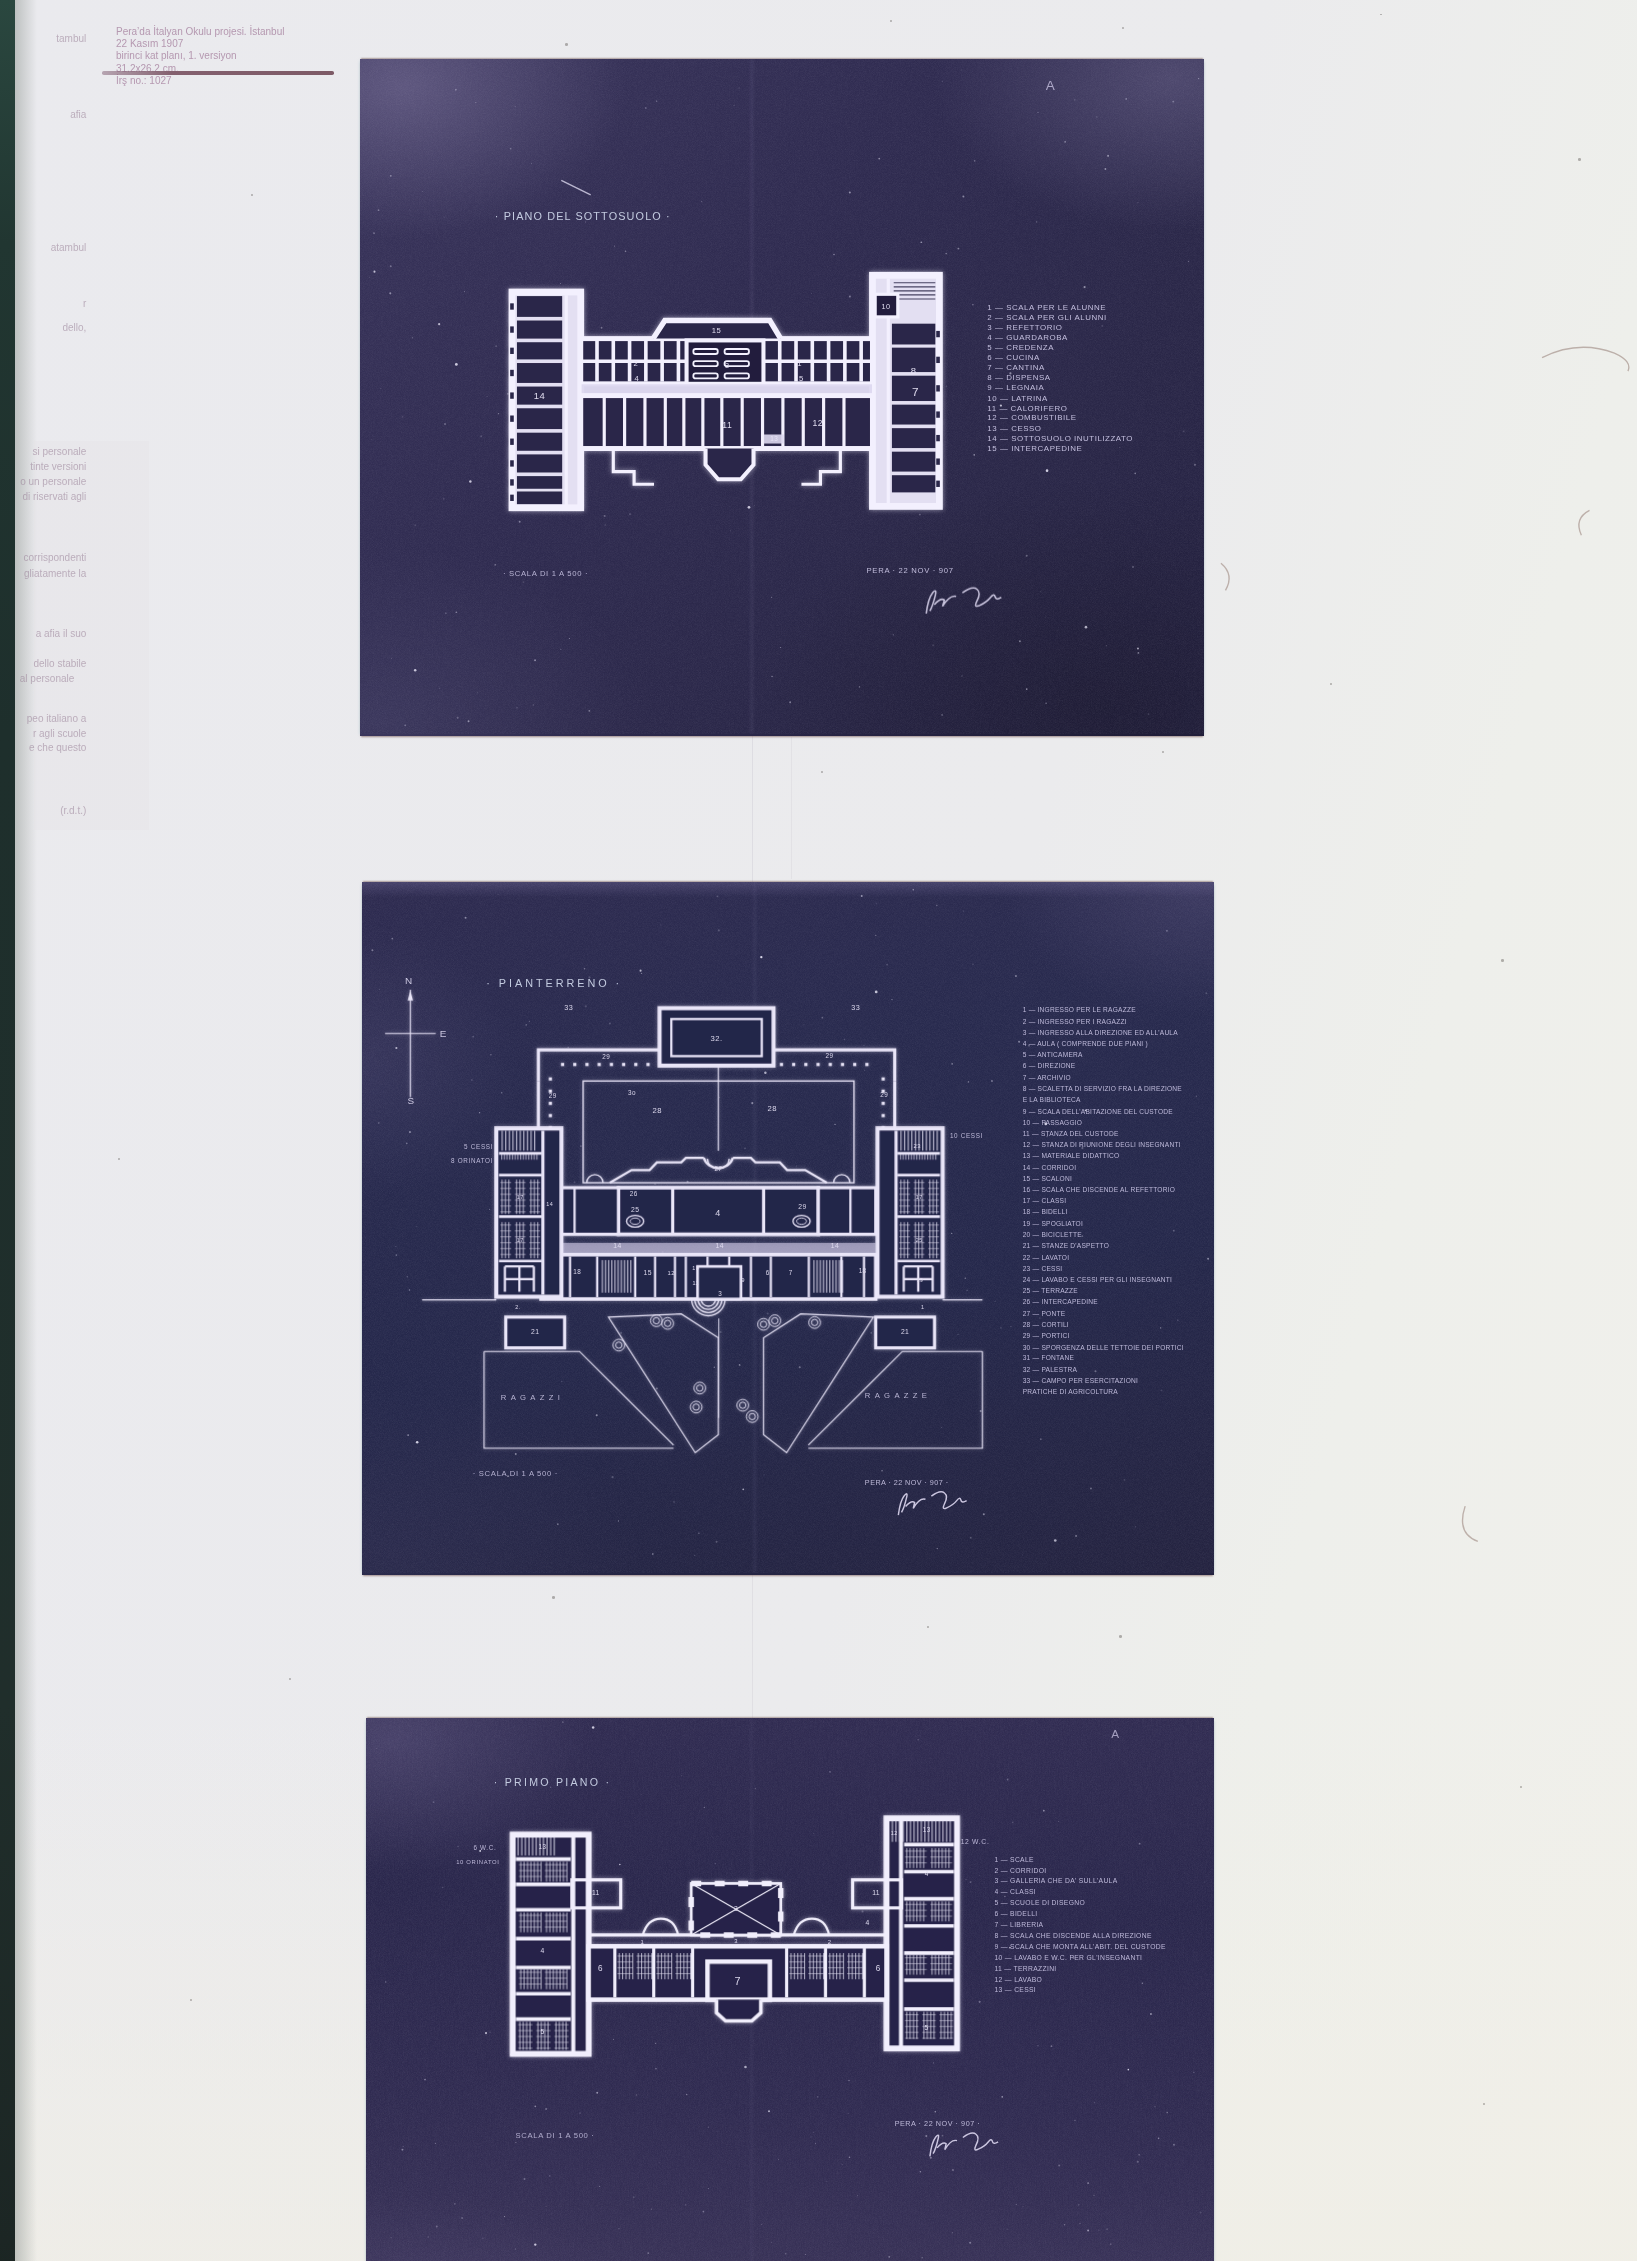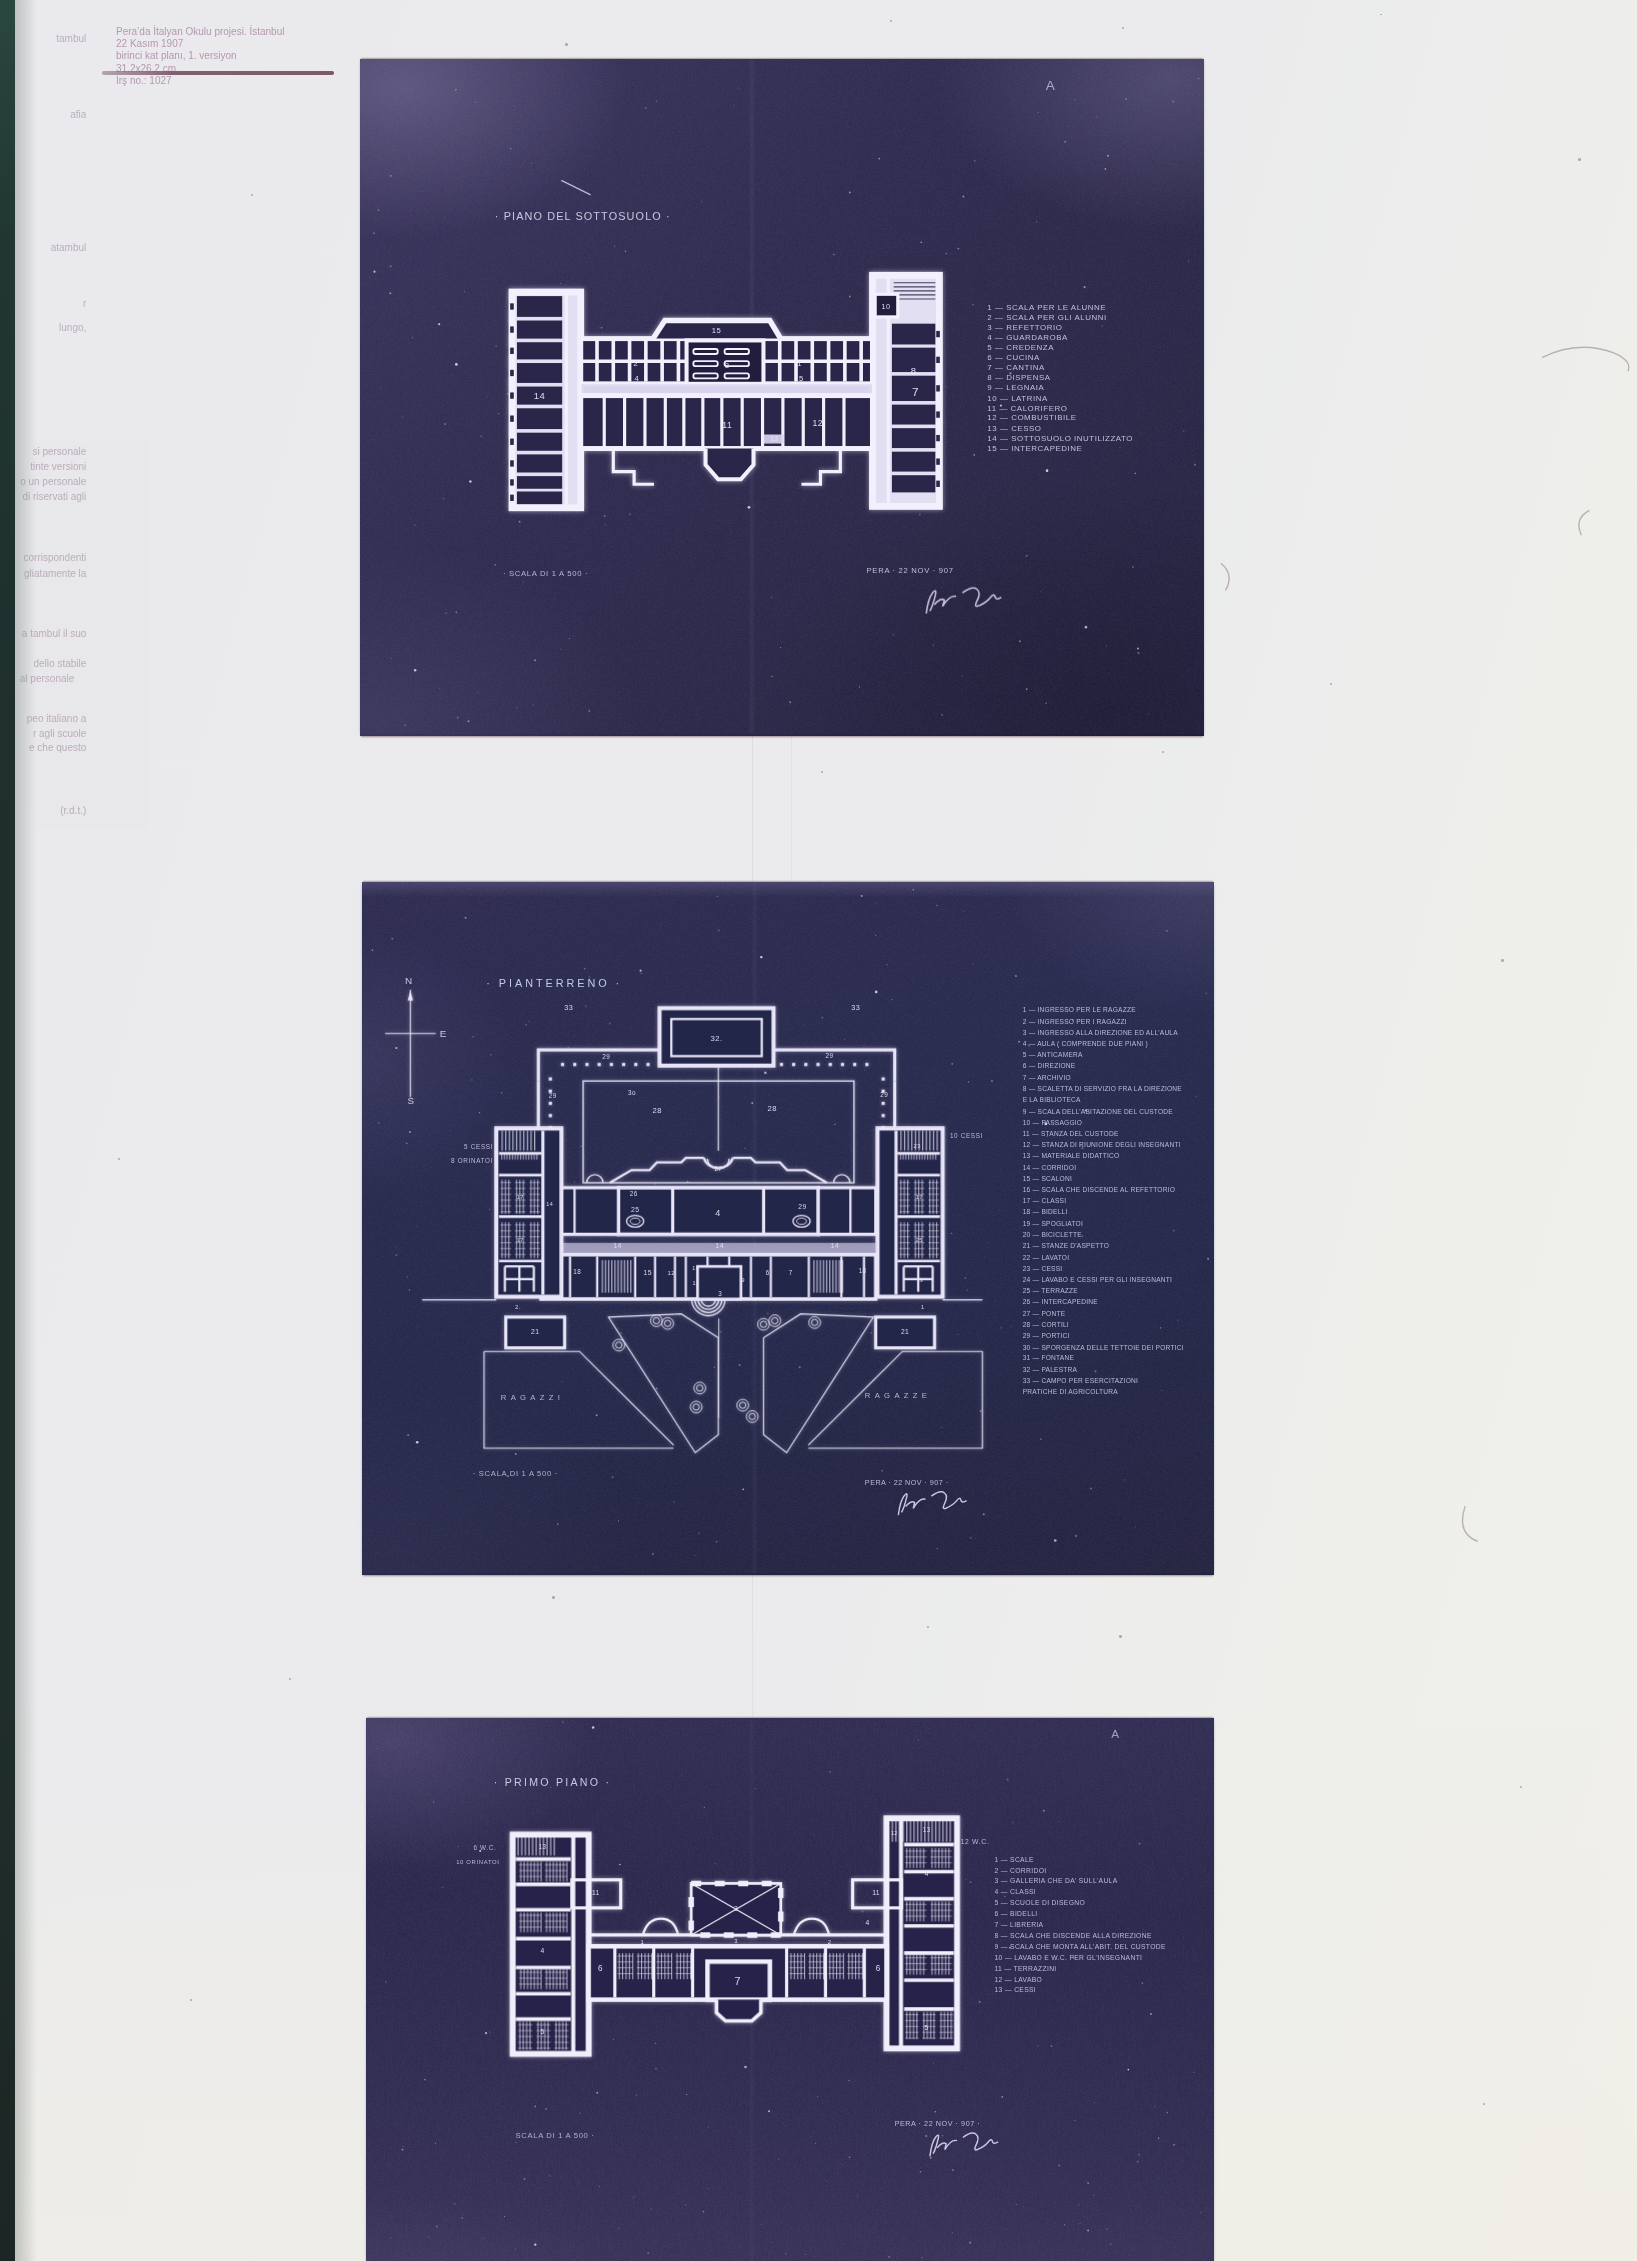--- a/index.html
+++ b/index.html
@@ -25,28 +25,28 @@
 <div id="page">
 
 <div style="position:absolute;left:15px;top:0;width:22px;height:2438px;background:linear-gradient(90deg,rgba(160,166,162,.6),rgba(233,232,236,0))"></div>
 
 <div style="position:absolute;left:34px;top:441px;width:115px;height:389px;background:#e4e1e4;opacity:.3"></div>
 <div style="position:absolute;left:11.3px;top:0;width:75px;height:2438px;font-size:10px;color:rgba(150,124,148,.55);filter:blur(0.5px);text-align:right">
       <div style="position:absolute;right:0;top:33px">tambul</div>
       <div style="position:absolute;right:0;top:109px">afia</div>
       <div style="position:absolute;right:0;top:242px">atambul</div>
       <div style="position:absolute;right:0;top:298px">r</div>
-      <div style="position:absolute;right:0;top:322px">lungo,</div>
+      <div style="position:absolute;right:0;top:322px">dello,</div>
       <div style="position:absolute;right:0;top:446px">si personale</div>
       <div style="position:absolute;right:0;top:461px">tinte versioni</div>
       <div style="position:absolute;right:0;top:476px">o  un personale</div>
       <div style="position:absolute;right:0;top:491px">di riservati agli</div>
       <div style="position:absolute;right:0;top:552px">corrispondenti</div>
       <div style="position:absolute;right:0;top:568px">gliatamente la</div>
-      <div style="position:absolute;right:0;top:628px">a tambul il suo</div>
+      <div style="position:absolute;right:0;top:628px">a afia il suo</div>
       <div style="position:absolute;right:0;top:658px">dello  stabile</div>
       <div style="position:absolute;right:12px;top:673px">al personale</div>
       <div style="position:absolute;right:0;top:713px">peo italiano a</div>
       <div style="position:absolute;right:0;top:728px">r  agli  scuole</div>
       <div style="position:absolute;right:0;top:742px">e  che  questo</div>
       <div style="position:absolute;right:0;top:805px">(r.d.t.)</div>
     </div>
 
 <div style="position:absolute;left:0;top:0;width:15px;height:2438px;background:linear-gradient(180deg,#2a473f 0%,#213631 10%,#1e2f2c 30%,#202e2b 70%,#1c2624 92%,#161d1b 100%)"></div>
 

